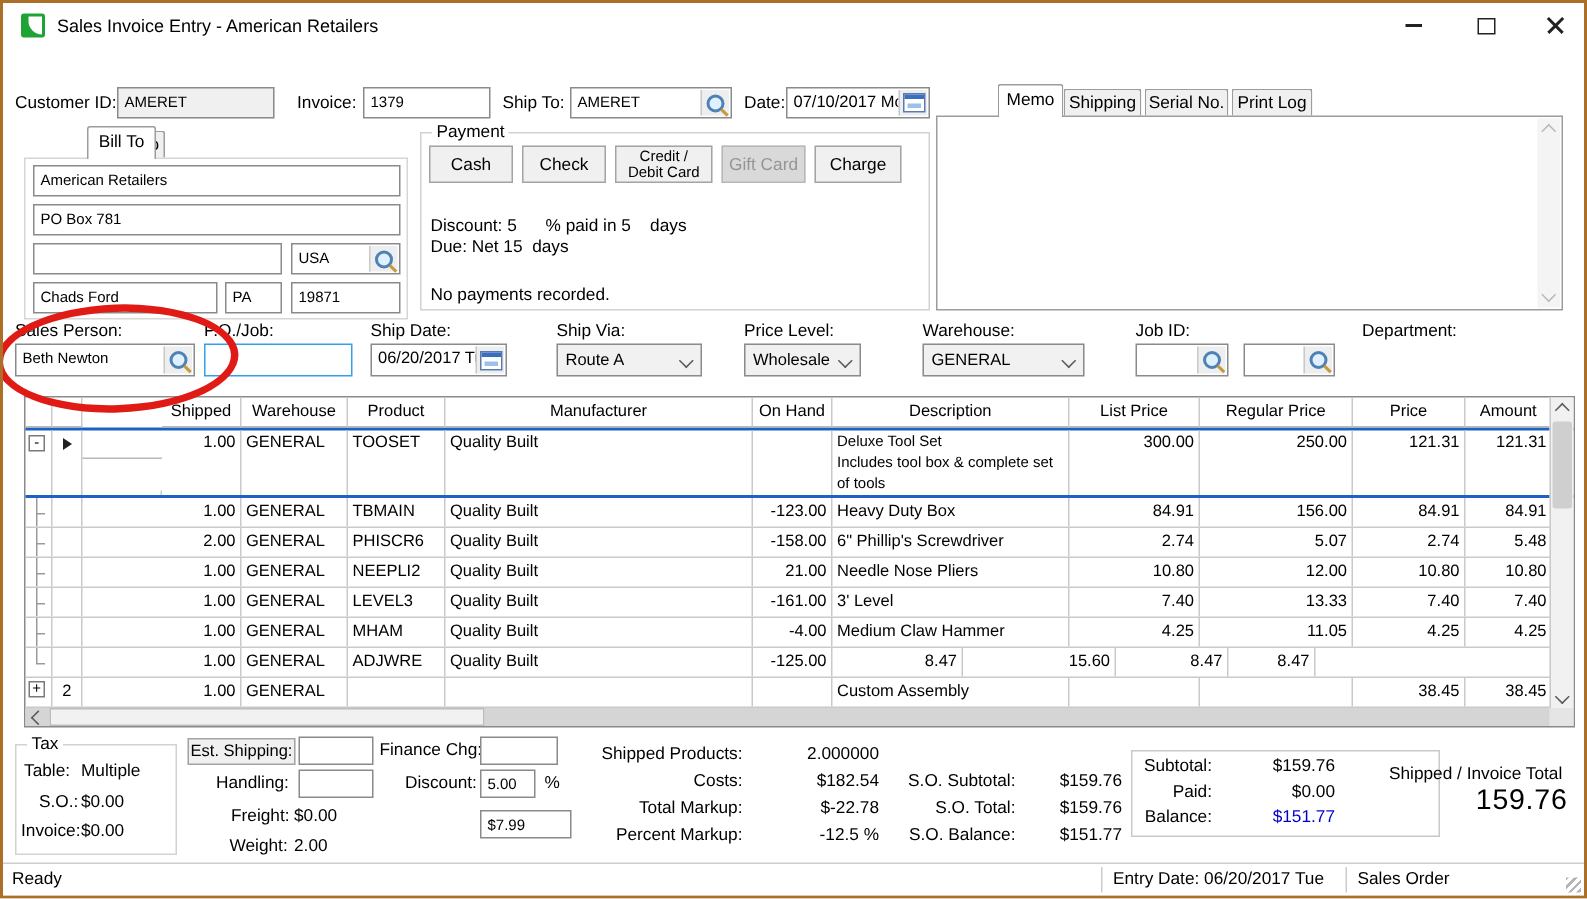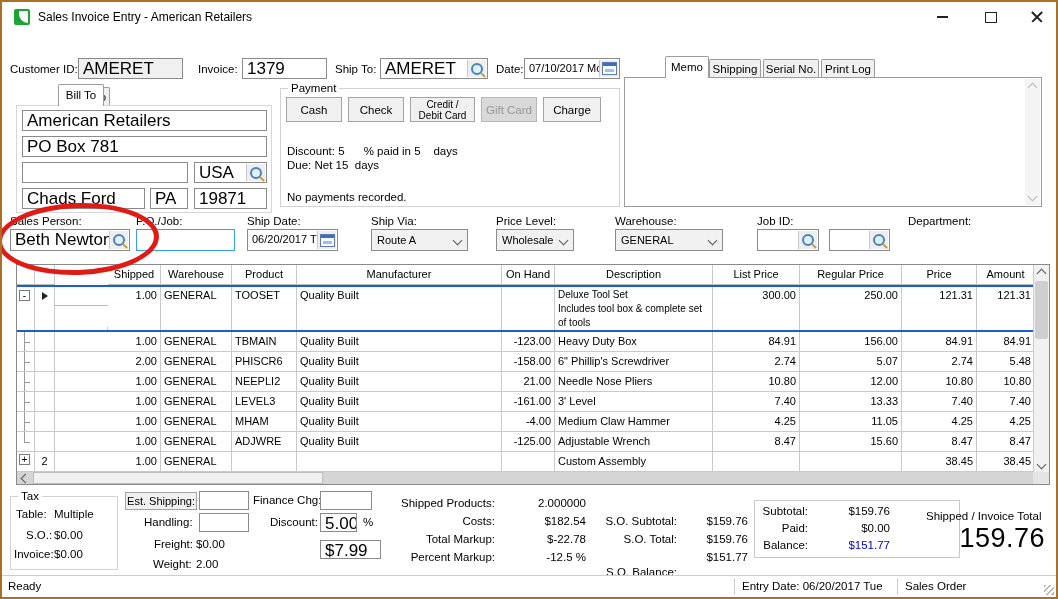--- a/index.html
+++ b/index.html
@@ -1,20 +1,20 @@
 <!DOCTYPE html>
 <html><head>
 <meta charset="utf-8">
 <style>
   html,body{margin:0;padding:0;background:#e8e8e8;font-family:"Liberation Sans",sans-serif;}
   #app{position:relative;width:1058px;height:599px;background:#fff;border:2px solid #ab6f28;
        box-sizing:border-box;overflow:hidden;font-family:"Liberation Sans",sans-serif;color:#000;}
   .lbl{position:absolute;font-size:11.5px;white-space:nowrap;color:#000;}
   .fld{position:absolute;background:#fff;border:1px solid #8a8a8a;box-sizing:border-box;
-       font-size:17px;line-height:19px;padding:0 4px;white-space:nowrap;overflow:hidden;height:21px;}
+       font-size:10px;line-height:19px;padding:0 4px;white-space:nowrap;overflow:hidden;height:21px;}
   .fld.ro{background:#f0f0f0;}
   .fld.num{}
   .fld.focus{border:1px solid #35a0e8;}
   .inbtn{position:absolute;right:1px;top:1px;bottom:1px;width:18px;background:#eceef0;
          display:flex;align-items:center;justify-content:center;border-left:1px solid #c9c9c9;}
   .mag{width:8px;height:8px;border:2px solid #4f81b5;border-radius:50%;position:relative;display:inline-block;background:#dff0ff;}
   .mag::after{content:"";position:absolute;width:6px;height:2px;background:#c79a3a;right:-5px;bottom:-3px;transform:rotate(45deg);}
   .cal{width:13px;height:11px;background:#fff;border:1px solid #5a7ab0;position:relative;display:inline-block;}
   .cal::before{content:"";position:absolute;left:0;right:0;top:0;height:3px;background:#3a6ec0;}
   .cal::after{content:"";position:absolute;left:2px;right:2px;bottom:2px;height:3px;background:#9cc0ec;}
@@ -80,21 +80,21 @@
   .varrow{position:absolute;left:0;width:15px;height:16px;display:flex;align-items:center;justify-content:center;}
   .vthumb{position:absolute;left:1px;top:16px;width:13px;height:58px;background:#cfcfcf;border-radius:2px;}
   .hscroll{position:absolute;left:0;top:207px;width:1018px;height:12px;background:#d5d5d5;}
   .harrow{position:absolute;left:0;top:0;width:16px;height:12px;display:flex;align-items:center;justify-content:center;}
   .hthumb{position:absolute;left:16px;top:0;width:290px;height:12px;background:#f1f1f1;border:1px solid #bdbdbd;box-sizing:border-box;}
   .corner{position:absolute;right:0;top:207px;width:16px;height:12px;background:#e5e5e5;}
   
   .rlab{position:absolute;font-size:11.5px;text-align:right;white-space:pre;}
   .rval{position:absolute;font-size:11.5px;text-align:right;white-space:pre;}
   .blue{color:#0000cc;}
-  #grand-total{position:absolute;left:943px;top:521px;width:100px;text-align:right;font-size:27px;letter-spacing:0.5px;}
+  #grand-total{position:absolute;left:943px;top:521px;width:100px;text-align:right;font-size:19px;letter-spacing:0.5px;}
   
   #statusbar{position:absolute;left:0;right:0;bottom:0;height:21px;border-top:1px solid #cdcdcd;background:#fff;font-size:11.5px;}
   .ssep{position:absolute;top:2px;bottom:2px;width:1px;background:#cdcdcd;}
   .grip{position:absolute;right:2px;bottom:2px;width:10px;height:10px;
         background:repeating-linear-gradient(135deg,#b5b5b5 0 1.5px,transparent 1.5px 4px);}
   
   #annotation{position:absolute;left:-5px;top:201px;width:152px;height:62px;border:5px solid #e01b15;
               border-radius:50%;transform:rotate(-2deg);z-index:60;pointer-events:none;}
   .memo-scroll{position:absolute;right:1px;top:1px;bottom:1px;width:15px;background:#f4f4f4;}
   .memo-scroll .chev{border-color:#b9b9b9;}
@@ -357,21 +357,20 @@
       <div class="gcell c0">
           <span class="branch last"></span>
         </div>
       <div class="gcell c1"></div>
       <div class="gcell c2 num">1.00</div>
       <div class="gcell c3 num">1.00</div>
       <div class="gcell c4">GENERAL</div>
       <div class="gcell c5">ADJWRE</div>
       <div class="gcell c6">Quality Built</div>
       <div class="gcell c7 num">-125.00</div>
-      <div class="gcell c8">Adjustable Wrench</div>
       <div class="gcell c9 num">8.47</div>
       <div class="gcell c10 num">15.60</div>
       <div class="gcell c11 num">8.47</div>
       <div class="gcell c12 num">8.47</div>
     </div>
 
     <div class="grow">
       <div class="gcell c0">
           <div class="expbox">+</div>
         </div>
@@ -438,21 +437,21 @@
   <span class="rval" style="left:500px;top:513px;width:84px;">$182.54</span>
   <span class="rlab" style="left:398px;top:531px;width:95px;">Total Markup:</span>
   <span class="rval" style="left:500px;top:531px;width:84px;">$-22.78</span>
   <span class="rlab" style="left:398px;top:549px;width:95px;">Percent Markup:</span>
   <span class="rval" style="left:500px;top:549px;width:84px;">-12.5 %</span>
 
   <span class="rlab" style="left:585px;top:513px;width:90px;">S.O. Subtotal:</span>
   <span class="rval" style="left:680px;top:513px;width:66px;">$159.76</span>
   <span class="rlab" style="left:585px;top:531px;width:90px;">S.O. Total:</span>
   <span class="rval" style="left:680px;top:531px;width:66px;">$159.76</span>
-  <span class="rlab" style="left:585px;top:564px;width:90px;text-decoration:underline;">S.O. Balance:</span>
+  <span class="rlab" style="left:585px;top:549px;width:90px;">S.O. Balance:</span>
   <span class="rval" style="left:680px;top:549px;width:66px;">$151.77</span>
 
   <div class="grp" style="left:752px;top:498px;width:206px;height:58px;border-color:#c9c9c9;"></div>
   <span class="rlab" style="left:758px;top:503px;width:48px;">Subtotal:</span>
   <span class="rval" style="left:818px;top:503px;width:70px;">$159.76</span>
   <span class="rlab" style="left:758px;top:520px;width:48px;">Paid:</span>
   <span class="rval" style="left:818px;top:520px;width:70px;">$0.00</span>
   <span class="rlab" style="left:758px;top:537px;width:48px;">Balance:</span>
   <span class="rval blue" style="left:818px;top:537px;width:70px;">$151.77</span>
 

